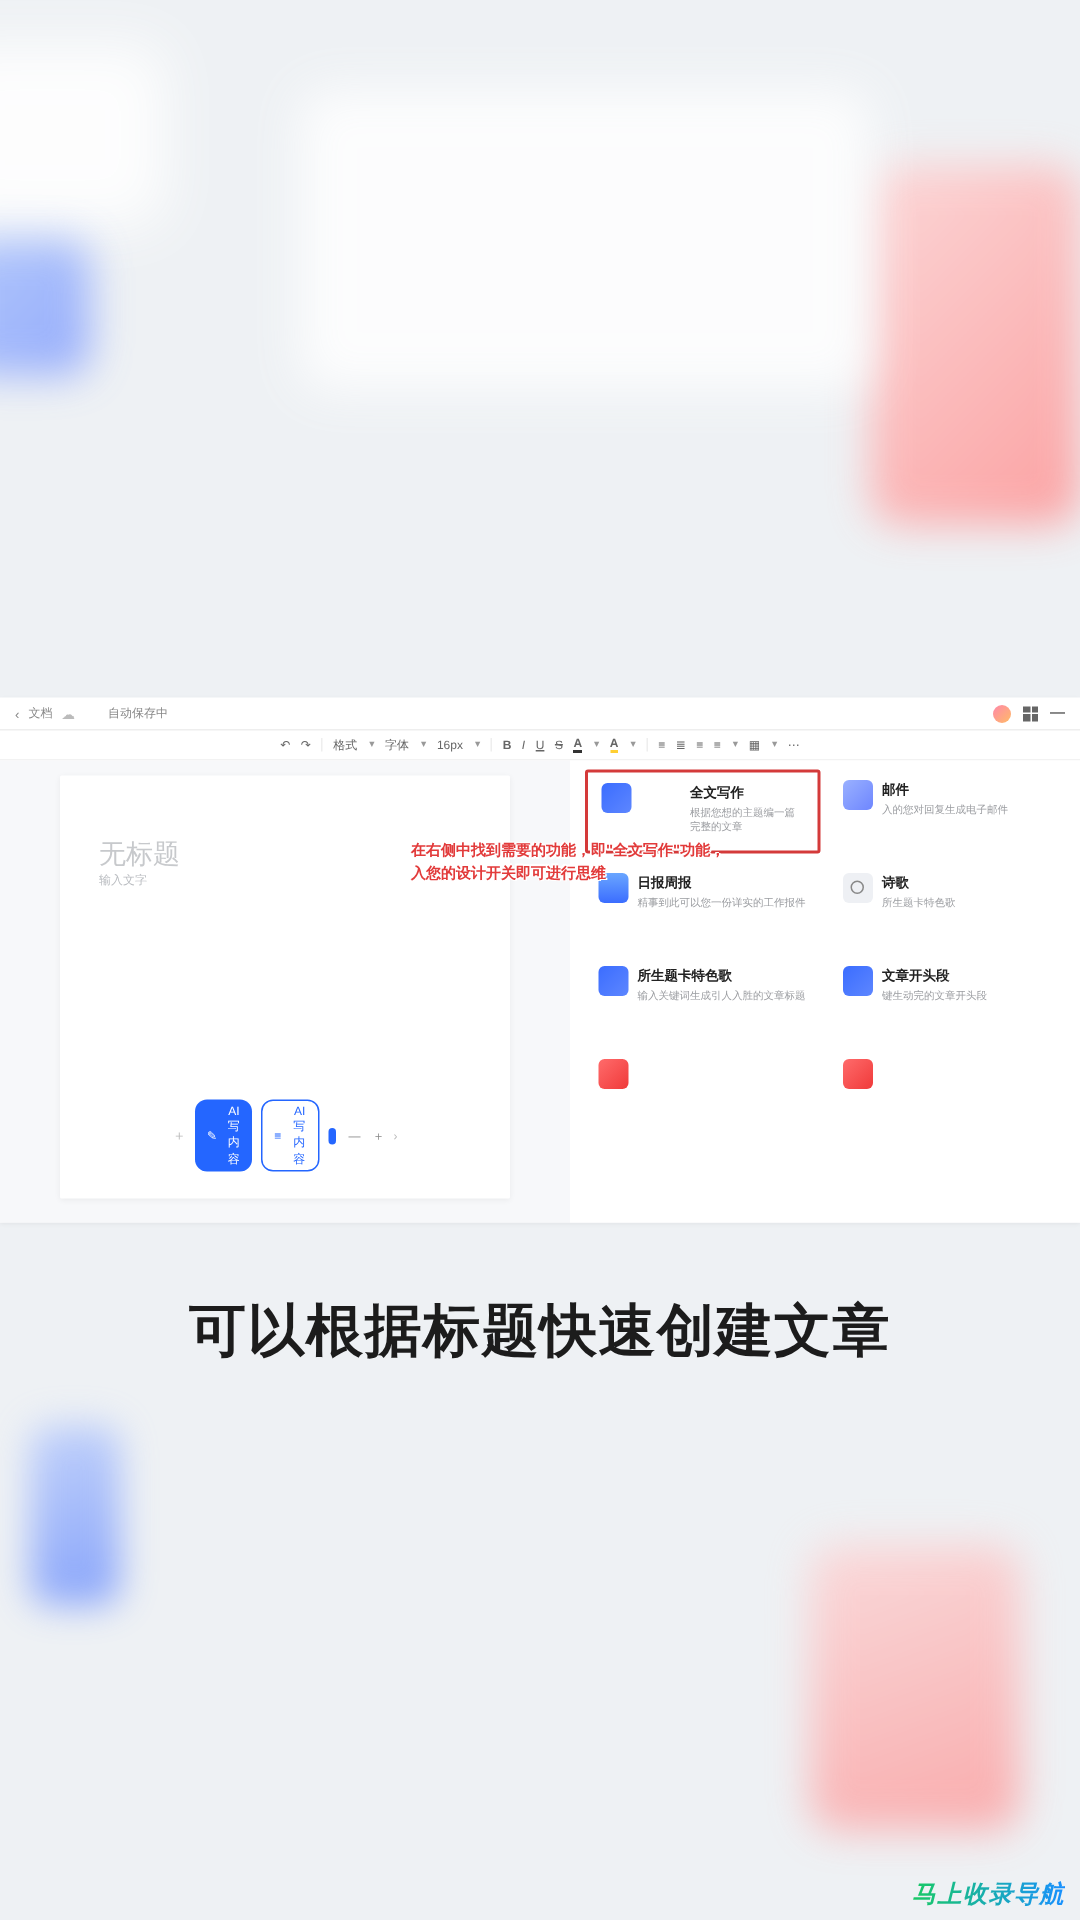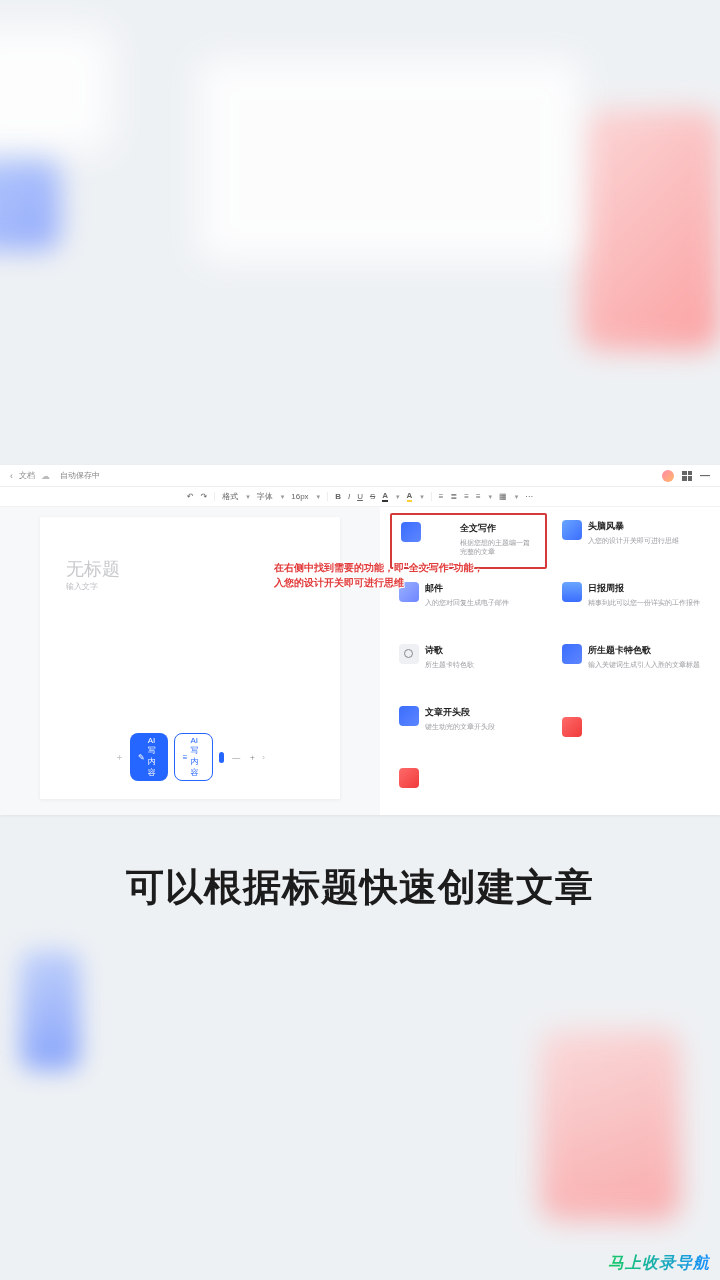--- a/index.html
+++ b/index.html
@@ -23,42 +23,42 @@
     background:#fff; z-index:3;
     box-shadow:0 1px 3px rgba(0,0,0,.06);
   }
   .titlebar {
     height:22px; display:flex; align-items:center; padding:0 10px;
     border-bottom:1px solid #eee; font-size:8px; color:#888;
   }
   .titlebar .tb-left { display:flex; align-items:center; gap:6px; }
   .titlebar .tb-left .back { font-size:9px; }
   .titlebar .tb-left .cloud { font-size:9px; color:#bbb;}
-  .titlebar .status { margin-left:4px;}
+  .titlebar .status { margin-left:16px;}
   .titlebar .sp { flex:1;}
   .titlebar .avatar { width:12px;height:12px;border-radius:50%; background:linear-gradient(135deg,#f8a,#fb6); margin-right:8px;}
   .titlebar .grid-icon { width:10px;height:10px; display:grid; grid-template-columns:1fr 1fr; gap:1px; margin-right:8px;}
   .titlebar .grid-icon span{background:#666;}
   .titlebar .minus{font-weight:700;color:#666;font-size:10px;}
 
   .toolbar {
     height:20px; display:flex; align-items:center; justify-content:center; gap:7px;
     border-bottom:1px solid #f2f2f2; font-size:8px; color:#666;
   }
   .toolbar .sep{width:1px;height:9px;background:#eee;}
   .toolbar span{line-height:1;display:inline-flex;align-items:center;}
   .toolbar .arrow{font-size:7px;color:#999;margin-left:1px;}
   .toolbar .b{font-weight:700;} .toolbar .i{font-style:italic;} .toolbar .u{text-decoration:underline;}
   .toolbar .s{text-decoration:line-through;}
   .toolbar .color-a{font-weight:700;border-bottom:2px solid #333;padding-bottom:0px;}
   .toolbar .color-a2{font-weight:700;border-bottom:2px solid #ffcf33;padding-bottom:0px;}
 
   .body { display:flex; height:308px; background:#f7f8fa;}
   .canvas-wrap { flex: 0 0 380px; display:flex; justify-content:center; padding-top:10px; position:relative;}
-  .canvas { width:300px; height:282px; background:#fff; box-shadow:0 1px 4px rgba(0,0,0,.06); border-radius:1px; position:relative; }
+  .canvas { width:300px; height:282px; background:#fff; box-shadow:0 1px 4px rgba(0,0,0,.06); border-radius:1px; position:relative;text-align:right; }
   .canvas .title-ph { position:absolute; top:40px; left:26px; font-size:18px; color:#c7c9cc;}
   .canvas .body-ph { position:absolute; top:64px; left:26px; font-size:8px; color:#b9bcc0;}
 
   .ai-bar { position:absolute; bottom:18px; left:50%; transform:translateX(-50%); display:flex; align-items:center; gap:6px;}
   .ai-bar .btn-blue { background:#2466ff; color:#fff; font-size:8px; padding:3px 8px; border-radius:8px; display:flex; align-items:center; gap:3px;}
   .ai-bar .btn-outline { border:1px solid #2466ff; color:#2466ff; font-size:8px; padding:2px 8px; border-radius:8px; display:flex; align-items:center; gap:3px;}
   .ai-bar .sq { width:11px;height:11px;background:#2466ff;border-radius:3px;}
   .ai-bar .sm { font-size:8px;color:#888;margin-left:2px;}
   .ai-bar .chev { font-size:8px;color:#bbb;}
 
@@ -180,27 +180,20 @@
     <div class="templates">
       <div class="t-grid">
         <div class="t-card highlight">
           <div class="icon ic-full"></div>
           <div>
             <div class="ttl">全文写作</div>
             <div class="desc">根据您想的主题编一篇完整的文章</div>
           </div>
         </div>
         <div class="t-card">
-          <div class="icon ic-storm"></div>
-          <div>
-            <div class="ttl">头脑风暴</div>
-            <div class="desc">入您的设计开关即可进行思维</div>
-          </div>
-        </div>
-        <div class="t-card">
           <div class="icon ic-mail"></div>
           <div>
             <div class="ttl">邮件</div>
             <div class="desc">入的您对回复生成电子邮件</div>
           </div>
         </div>
         <div class="t-card">
           <div class="icon ic-report"></div>
           <div>
             <div class="ttl">日报周报</div>

